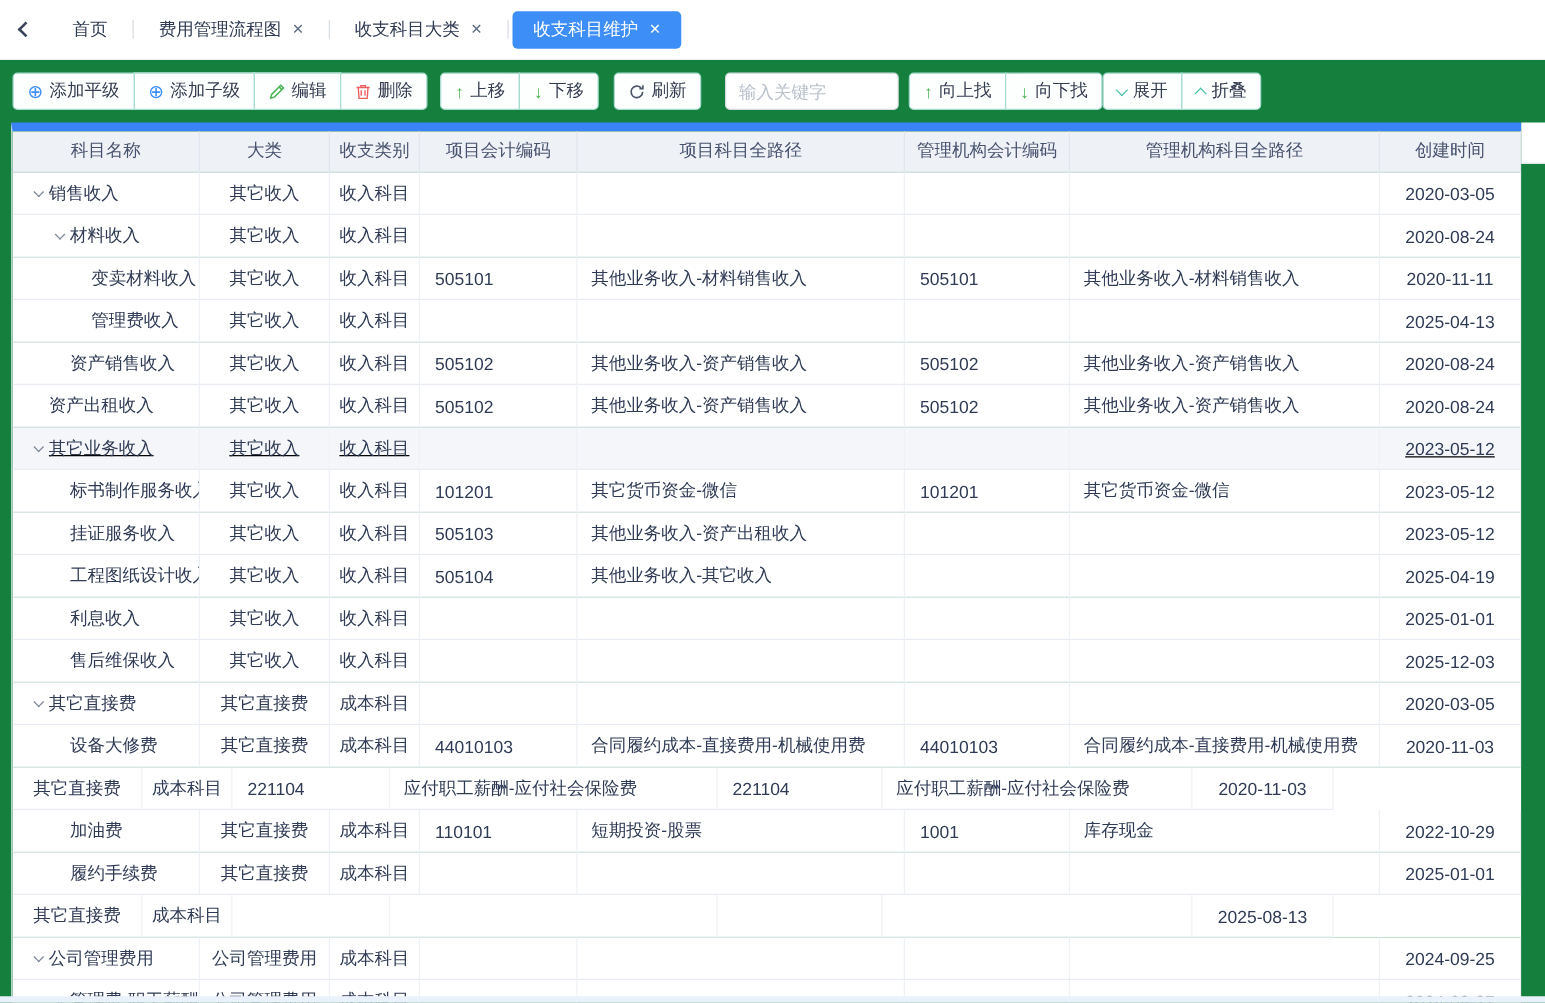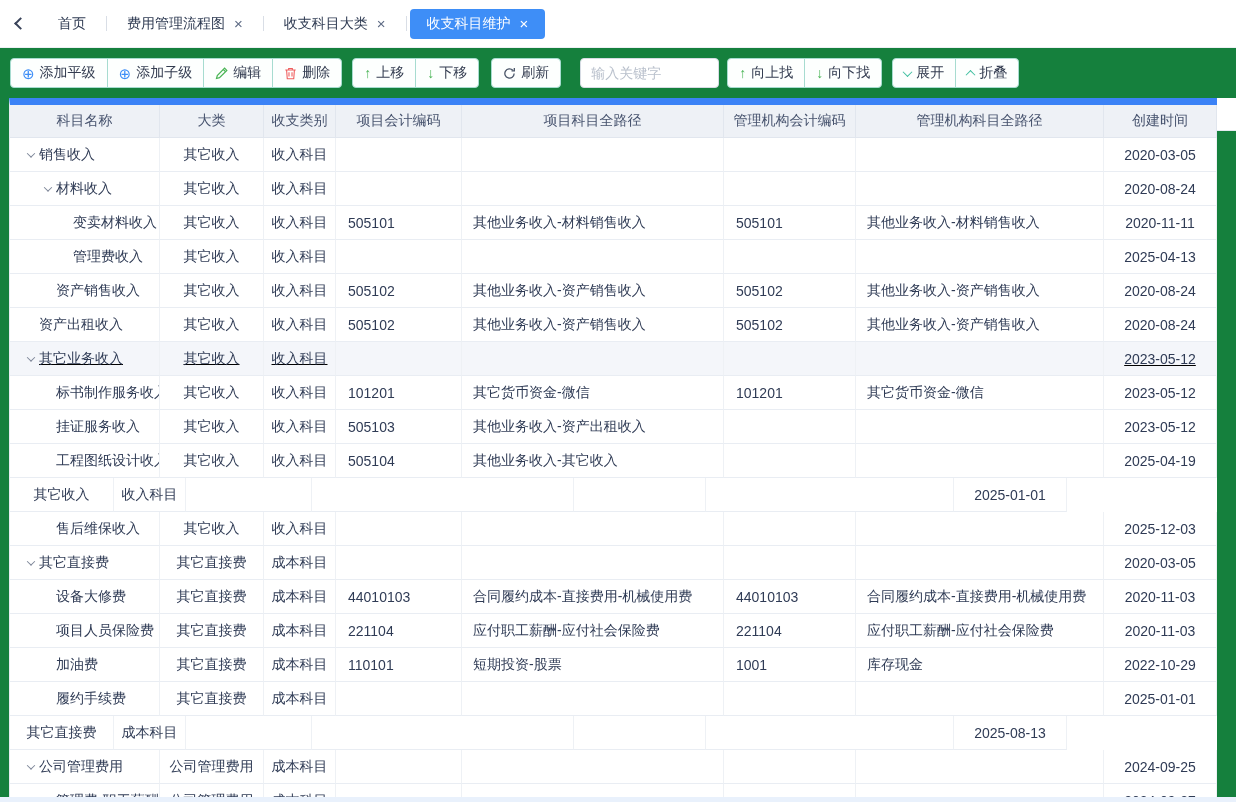--- a/index.html
+++ b/index.html
@@ -25,21 +25,21 @@
     display:flex; align-items:center; padding-left:10px; }
   .btn-group { display:flex; flex:none; }
   .btn { height:30px; display:inline-flex; align-items:center; gap:5px; padding:0 11px;
     background:#fdfffe; border:1px solid #a7dcd0; font-size:14px; color:#333c50;
     cursor:pointer; white-space:nowrap; }
   .btn-group .btn + .btn { margin-left:-1px; }
   .btn-group .btn:first-child { border-radius:4px 0 0 4px; }
   .btn-group .btn:last-child { border-radius:0 4px 4px 0; }
   .btn-group .btn:only-child { border-radius:4px; }
   .single { border-radius:4px; }
-  .g2 { margin-left:10px; } .g3 { margin-left:12px; } .g4 { margin-left:8px; } .g5 { margin-left:10px; }
+  .g2 { margin-left:10px; } .g3 { margin-left:12px; } .g4 { margin-left:8px; } .g5 { }
   .ic-blue { color:#3e8ef7; font-size:15px; line-height:1; }
   .ic-arrow { color:#49b454; font-size:14px; font-weight:bold; line-height:1; }
   .chev { width:7px; height:7px; border-right:1.6px solid #3fbfa0; border-bottom:1.6px solid #3fbfa0; flex:none; }
   .chev.down { transform:rotate(45deg) translate(-1px,-1px); }
   .chev.up   { transform:rotate(-135deg) translate(-1px,-1px); }
   .search { width:139px; height:30px; margin-left:19px; border:1px solid #d6dbe3;
     border-radius:4px; padding:0 10px; font-size:14px; color:#333;
     font-family:"Liberation Sans","DejaVu Sans",sans-serif; outline:none; flex:none; }
   .search::placeholder { color:#b9c0cc; }
 
@@ -330,20 +330,25 @@
           </div>
           <div class="cell c-cat w-cat">其它收入</div>
           <div class="cell c-type w-type">收入科目</div>
           <div class="cell c-pcode w-pcode">505104</div>
           <div class="cell c-ppath w-ppath">其他业务收入-其它收入</div>
           <div class="cell c-ocode w-ocode"></div>
           <div class="cell c-opath w-opath"></div>
           <div class="cell c-date w-date">2025-04-19</div>
         </div>
         <div class="trow">
+          <div class="cell c-name w-name">
+            <span class="indent" style="width: 17px;"></span>
+            <span class="caret"></span>
+            <span class="nlabel">利息收入</span>
+          </div>
           <div class="cell c-cat w-cat">其它收入</div>
           <div class="cell c-type w-type">收入科目</div>
           <div class="cell c-pcode w-pcode"></div>
           <div class="cell c-ppath w-ppath"></div>
           <div class="cell c-ocode w-ocode"></div>
           <div class="cell c-opath w-opath"></div>
           <div class="cell c-date w-date">2025-01-01</div>
         </div>
         <div class="trow">
           <div class="cell c-name w-name">
@@ -383,25 +388,20 @@
           </div>
           <div class="cell c-cat w-cat">其它直接费</div>
           <div class="cell c-type w-type">成本科目</div>
           <div class="cell c-pcode w-pcode">44010103</div>
           <div class="cell c-ppath w-ppath">合同履约成本-直接费用-机械使用费</div>
           <div class="cell c-ocode w-ocode">44010103</div>
           <div class="cell c-opath w-opath">合同履约成本-直接费用-机械使用费</div>
           <div class="cell c-date w-date">2020-11-03</div>
         </div>
         <div class="trow">
-          <div class="cell c-name w-name">
-            <span class="indent" style="width: 17px;"></span>
-            <span class="caret"></span>
-            <span class="nlabel">项目人员保险费</span>
-          </div>
           <div class="cell c-cat w-cat">其它直接费</div>
           <div class="cell c-type w-type">成本科目</div>
           <div class="cell c-pcode w-pcode">221104</div>
           <div class="cell c-ppath w-ppath">应付职工薪酬-应付社会保险费</div>
           <div class="cell c-ocode w-ocode">221104</div>
           <div class="cell c-opath w-opath">应付职工薪酬-应付社会保险费</div>
           <div class="cell c-date w-date">2020-11-03</div>
         </div>
         <div class="trow">
           <div class="cell c-name w-name">

